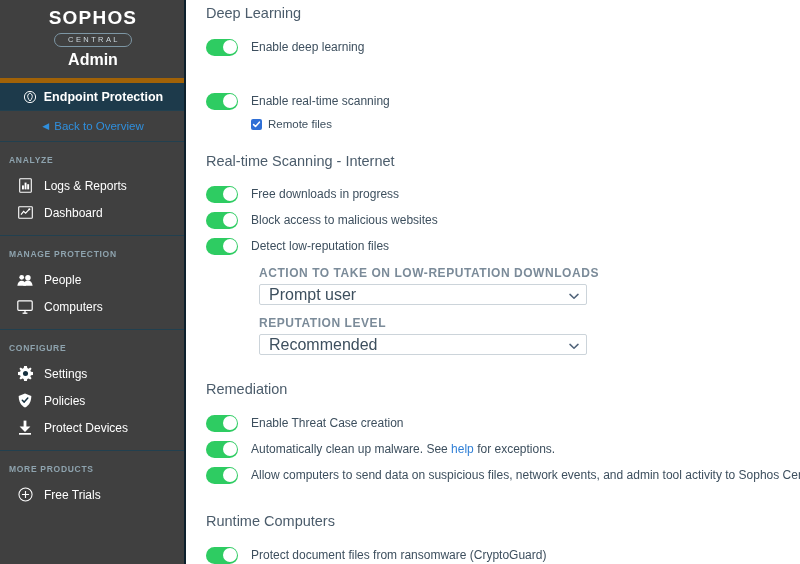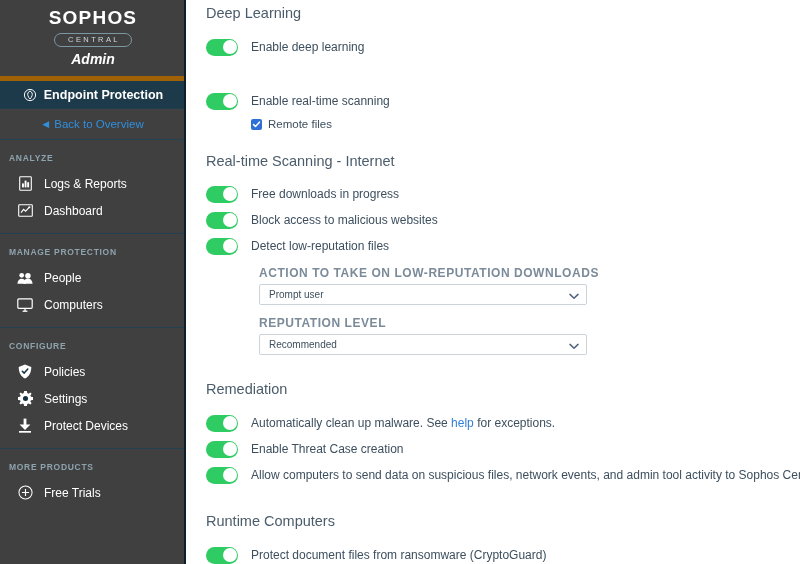--- a/index.html
+++ b/index.html
@@ -36,21 +36,21 @@
     margin-top: 3px;
     border: 1px solid #7d96a4;
     border-radius: 7px;
     font-size: 7.5px; letter-spacing: 2.4px;
     color: #cfd9df;
     padding: 1px 11px 1px 13px;
     line-height: 10px;
   }
   .brand-admin {
     margin-top: 4px;
-    font-size: 14px; font-weight: bold; color: #ffffff; font-style: italic;
+    font-size: 16px; font-weight: bold; color: #ffffff;
   }
 
   .product-bar {
     height: 33px;
     background: #1d3a4b;
     border-top: 5px solid #a16207;
     border-bottom: 1px solid #21404f;
     display: flex; align-items: center; justify-content: center;
     gap: 7px;
   }
@@ -146,21 +146,21 @@
     margin-bottom: 4px;
   }
   .select {
     width: 328px; height: 21px;
     border: 1px solid #ccd4da; border-radius: 2px;
     background: #ffffff;
     display: flex; align-items: center;
     padding: 0 7px 0 9px;
     justify-content: space-between;
   }
-  .select .val { font-size: 10px; color: #3d4f5e; }
+  .select .val { font-size: 16px; color: #3d4f5e; }
   .select .chev { color: #51647a; display: block; }
 
   .wide-label { white-space: nowrap; }
 </style>
 </head>
 <body>
 
 <div class="app">
 
   <div class="sidebar">
@@ -230,35 +230,35 @@
           <path d="M8 10.4 V13.2" stroke-width="1.3"></path>
         </svg>
       </span>
       <span class="label">Computers</span>
     </div>
     <div class="nav-divider"></div>
 
     <div class="nav-group-title">CONFIGURE</div>
     <div class="nav-item">
       <span class="ic">
+        <svg width="15" height="15" viewBox="0 0 16 16" fill="#ffffff">
+          <path d="M8 0 L9.5 0 L9.9 2.2 L11.3 2.8 L13.1 1.5 L14.5 2.9 L13.2 4.7 L13.8 6.1 L16 6.5 L16 9.5 L13.8 9.9 L13.2 11.3 L14.5 13.1 L13.1 14.5 L11.3 13.2 L9.9 13.8 L9.5 16 L6.5 16 L6.1 13.8 L4.7 13.2 L2.9 14.5 L1.5 13.1 L2.8 11.3 L2.2 9.9 L0 9.5 L0 6.5 L2.2 6.1 L2.8 4.7 L1.5 2.9 L2.9 1.5 L4.7 2.8 L6.1 2.2 L6.5 0 Z"></path>
+          <circle cx="8" cy="8" r="2.7" fill="#15303f"></circle>
+        </svg>
+      </span>
+      <span class="label">Settings</span>
+    </div>
+    <div class="nav-item">
+      <span class="ic">
         <svg width="14" height="15" viewBox="0 0 14 15" fill="#ffffff">
           <path d="M7 0.5 L13.3 2.9 C13.3 8.3 11.2 12.3 7 14.5 C2.8 12.3 0.7 8.3 0.7 2.9 Z"></path>
           <path d="M4.3 7.2 L6.2 9.1 L9.8 5.1" stroke="#15303f" stroke-width="1.5" fill="none" stroke-linecap="round" stroke-linejoin="round"></path>
         </svg>
       </span>
       <span class="label">Policies</span>
-    </div>
-    <div class="nav-item">
-      <span class="ic">
-        <svg width="15" height="15" viewBox="0 0 16 16" fill="#ffffff">
-          <path d="M8 0 L9.5 0 L9.9 2.2 L11.3 2.8 L13.1 1.5 L14.5 2.9 L13.2 4.7 L13.8 6.1 L16 6.5 L16 9.5 L13.8 9.9 L13.2 11.3 L14.5 13.1 L13.1 14.5 L11.3 13.2 L9.9 13.8 L9.5 16 L6.5 16 L6.1 13.8 L4.7 13.2 L2.9 14.5 L1.5 13.1 L2.8 11.3 L2.2 9.9 L0 9.5 L0 6.5 L2.2 6.1 L2.8 4.7 L1.5 2.9 L2.9 1.5 L4.7 2.8 L6.1 2.2 L6.5 0 Z"></path>
-          <circle cx="8" cy="8" r="2.7" fill="#15303f"></circle>
-        </svg>
-      </span>
-      <span class="label">Settings</span>
     </div>
     <div class="nav-item">
       <span class="ic">
         <svg width="14" height="15" viewBox="0 0 14 15" fill="#ffffff">
           <rect x="5.6" y="0.6" width="2.8" height="7"></rect>
           <path d="M1.6 6.6 L7 12 L12.4 6.6 Z"></path>
           <rect x="1" y="13" width="12" height="1.7"></rect>
         </svg>
       </span>
       <span class="label">Protect Devices</span>
@@ -354,27 +354,27 @@
       </div>
     </div>
 
     <div style="height:21px"></div>
     <div class="section-title">Remediation</div>
     <div style="height:13px"></div>
     <div class="toggle-row">
       <div class="toggle">
           <div class="knob"></div>
         </div>
+      <span class="toggle-label">Enable Threat Case creation</span>
+    </div>
+    <div class="toggle-row">
+      <div class="toggle">
+          <div class="knob"></div>
+        </div>
       <span class="toggle-label"><span>Automatically clean up malware. See </span><a href="#">help</a><span> for exceptions.</span></span>
-    </div>
-    <div class="toggle-row">
-      <div class="toggle">
-          <div class="knob"></div>
-        </div>
-      <span class="toggle-label">Enable Threat Case creation</span>
     </div>
     <div class="toggle-row">
       <div class="toggle">
           <div class="knob"></div>
         </div>
       <span class="toggle-label wide-label">Allow computers to send data on suspicious files, network events, and admin tool activity to Sophos Central</span>
     </div>
 
     <div style="height:20px"></div>
     <div class="section-title">Runtime Computers</div>

